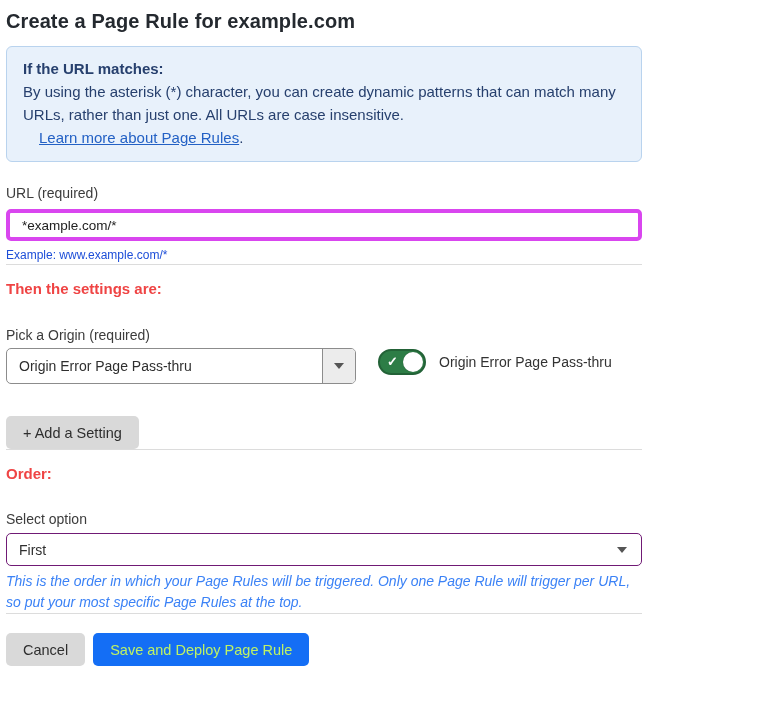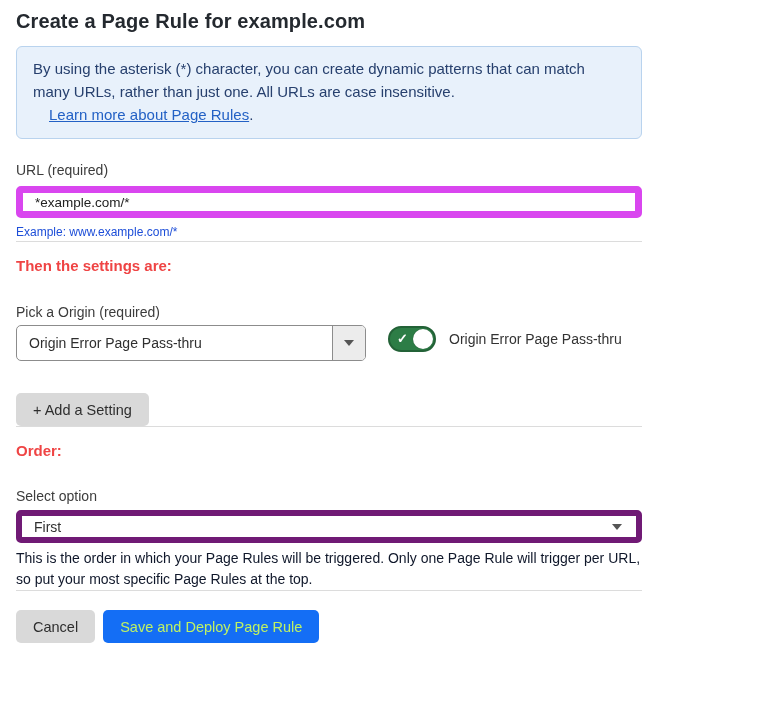--- a/index.html
+++ b/index.html
@@ -3,21 +3,21 @@
 <meta charset="utf-8">
 <style>
   * { box-sizing: border-box; margin: 0; padding: 0; }
   html, body { background: #ffffff; }
   body {
     width: 770px; height: 710px;
     font-family: "Liberation Sans", sans-serif;
     color: #363636;
     overflow: hidden;
   }
-  .page { padding: 8px 8px 0 16px; width: 650px; }
+  .page { padding: 8px 8px 0 6px; width: 650px; }
 
   h1.page-title {
     font-size: 20px; line-height: 26px; font-weight: 700;
     color: #24292f; letter-spacing: 0.1px;
   }
 
   .info-box {
     margin-top: 12px;
     background: #e8f1fb;
     border: 1px solid #b9d3ee;
@@ -33,21 +33,21 @@
 
   label.field-label {
     display: block;
     font-size: 14px; line-height: 18px; color: #3c3c3c;
   }
   .label-url { margin-top: 22px; }
 
   .text-input {
     margin-top: 7px;
     width: 100%; height: 32px;
-    border: 7px solid #d946ef;
+    border: 4px solid #d946ef;
     border-radius: 5px;
     padding: 0 12px;
     font-family: "Liberation Sans", sans-serif;
     font-size: 13.5px; color: #222222;
     background: #ffffff;
     outline: none;
     display: block;
   }
   .hint {
     margin-top: 5px;
@@ -143,50 +143,52 @@
     cursor: pointer;
   }
   .btn-gray { background: #d9d9d9; color: #2e2e2e; }
   .btn-blue { background: #146ef5; color: #bef264; padding: 0 21px; }
   .add-setting-btn { margin-top: 32px; height: 32px; }
 
   .label-order { margin-top: 26px; }
   .select-simple {
     margin-top: 5px;
     width: 100%; height: 33px;
-    border: 6px solid #701a75;
+    border: 1px solid #701a75;
     border-radius: 5px;
     background: #ffffff;
     display: flex; align-items: center;
     padding: 0 14px 0 12px;
     font-size: 14px; color: #2f2f2f;
     cursor: pointer;
   }
   .select-simple .select-text { flex: 1; }
 
   .help-text {
     margin-top: 5px;
-    font-size: 14px; line-height: 21px; color: #0f172a;
+    font-size: 14px; line-height: 21px; color: #3b82f6;
     max-width: 748px;
+    font-style: italic;
   }
 
   .footer {
     margin-top: 19px;
     display: flex; align-items: center;
   }
   .footer .btn + .btn { margin-left: 8px; }
 </style>
 </head>
 <body>
 
 <div class="page">
 
   <h1 class="page-title">Create a Page Rule for example.com</h1>
 
   <div class="info-box">
+    <div class="info-heading">If the URL matches:</div>
     <div class="info-body">By using the asterisk (*) character, you can create dynamic patterns that can match many URLs, rather than just one. All URLs are case insensitive.</div>
     <div class="info-link-line"><a class="info-link">Learn more about Page Rules</a><span class="info-suffix">.</span></div>
   </div>
 
   <label class="field-label label-url">URL (required)</label>
   <input class="text-input" type="text" value="*example.com/*" style="">
   <div class="hint">Example: www.example.com/*</div>
 
   <hr class="divider divider-1">
 

